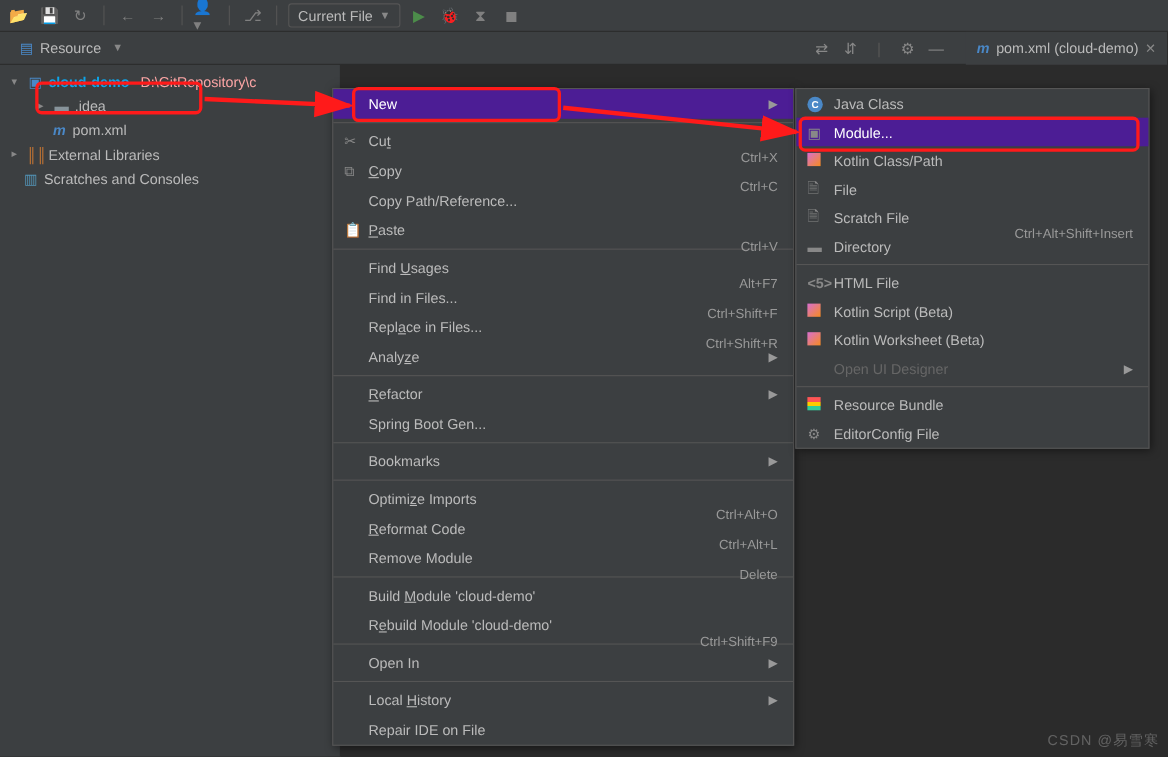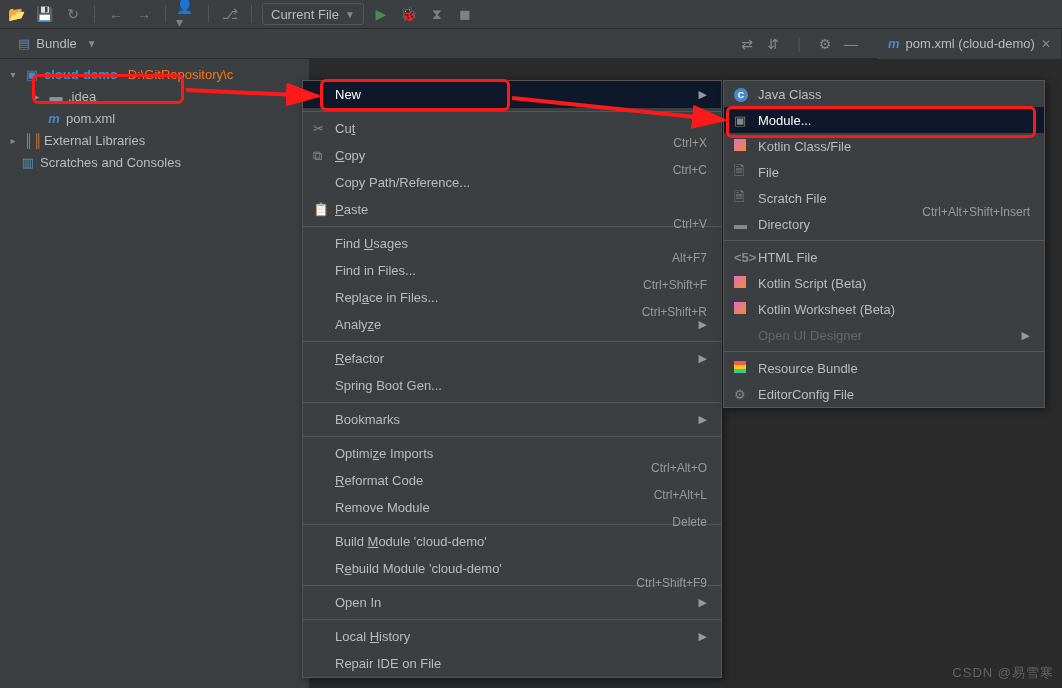--- a/index.html
+++ b/index.html
@@ -78,21 +78,21 @@
     display:flex; align-items:center;
     height:22px;
     padding-left:6px;
     gap:4px;
     color:#bbb;
     white-space:nowrap;
   }
   .tree-row .arrow { width:14px; text-align:center; color:#888; font-size:10px;}
   .tree-row .ic { width:16px; text-align:center; }
   .proj-name { font-weight:bold; color:#0ea5e9; }
-  .proj-path { color:#f97316; margin-left:6px; }
+  .proj-path { color:#fca5a5; margin-left:6px; }
   .highlight-box {
     position:absolute;
     border:3px solid #ff1a1a;
     border-radius:6px;
     pointer-events:none;
   }
   
   .editor {
     flex:1;
     background:#2b2b2b;
@@ -112,21 +112,21 @@
     border:1px solid #555;
     box-shadow: 2px 2px 8px rgba(0,0,0,.5);
   }
   .menu1 { left:302px; top:80px; width:420px; }
   .menu-item {
     display:flex; align-items:center;
     height:27px;
     padding: 0 14px 0 10px;
     color:#bbb;
   }
-  .menu-item.sel { background:#0f172a; color:#fff; }
+  .menu-item.sel { background:#4c1d95; color:#fff; }
   .menu-item .mic { width:22px; text-align:left; color:#888; font-size:13px;}
   .menu-item .lbl { flex:1; }
   .menu-item .sc { color:#999; font-size:12px;margin-top:28px; }
   .menu-item .arr { color:#999; font-size:11px; margin-left:8px;}
   .menu-sep { height:1px; background:#555; margin:3px 0; }
   .menu-item u { text-decoration: underline; }
   .menu-item.disabled { color:#666; }
   .menu-item.disabled .mic { color:#555; }
   
   .menu2 { left:723px; top:80px; width:322px; }
@@ -170,21 +170,21 @@
   </div>
   <div class="tb-btn" style="color:#4c8c4a">▶</div>
   <div class="tb-btn">🐞</div>
   <div class="tb-btn">⧗</div>
   <div class="tb-btn">◼</div>
 </div>
 
 <div class="viewbar">
   <div class="view-left">
     <span class="folder-ic">▤</span>
-    <span>Bundle</span>
+    <span>Resource</span>
     <span class="chev">▼</span>
   </div>
   <div class="view-right-icons">
     <div class="small-ic">⇄</div>
     <div class="small-ic">⇵</div>
     <div class="small-ic" style="color:#555">|</div>
     <div class="small-ic">⚙</div>
     <div class="small-ic">—</div>
   </div>
   <div class="tab-area" style="margin-left:10px">
@@ -346,21 +346,21 @@
   <div class="menu-item">
     <span class="mic"><span class="ic-class">C</span></span>
     <span class="lbl">Java Class</span>
   </div>
   <div class="menu-item sel">
     <span class="mic ic-folder">▣</span>
     <span class="lbl">Module...</span>
   </div>
   <div class="menu-item">
     <span class="mic"><span class="ic-kotlin"></span></span>
-    <span class="lbl">Kotlin Class/File</span>
+    <span class="lbl">Kotlin Class/Path</span>
   </div>
   <div class="menu-item">
     <span class="mic ic-file">🗎</span>
     <span class="lbl">File</span>
   </div>
   <div class="menu-item">
     <span class="mic ic-file">🗎</span>
     <span class="lbl">Scratch File</span>
     <span class="sc">Ctrl+Alt+Shift+Insert</span>
   </div>

